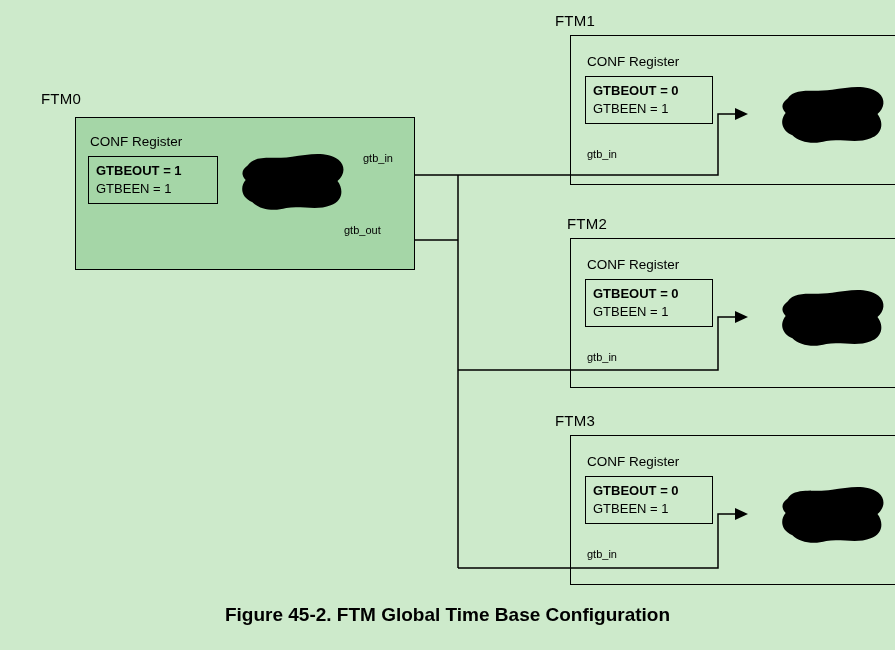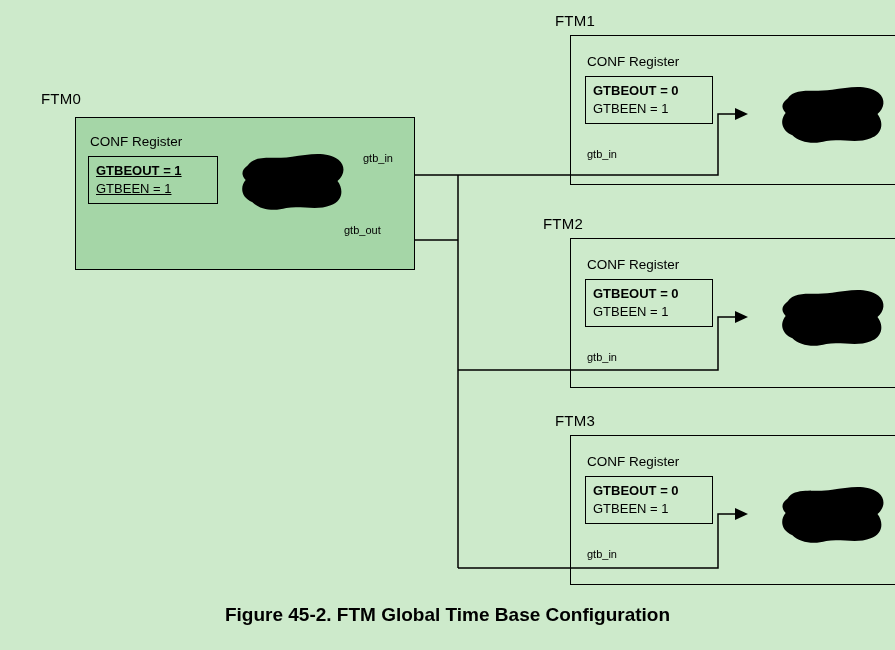--- a/index.html
+++ b/index.html
@@ -84,21 +84,21 @@
     <polygon points="312,175 325,169 325,181"></polygon>
     <polygon points="748,114 735,108 735,120"></polygon>
     <polygon points="748,317 735,311 735,323"></polygon>
     <polygon points="748,514 735,508 735,520"></polygon>
   </svg>
 
   <div style="position:absolute; left:40px; top:90px; width:341px; height:181px;">
     <div class="module-title" style="left:1px; top:0;">FTM0</div>
     <div class="module-box ftm0-box" style="left:0; top:27px; width:340px; height:153px;">
       <div class="conf-label" style="left:14px; top:16px;">CONF Register</div>
-      <div class="reg-box" style="left:12px; top:38px; width:130px; height:48px;text-decoration:underline;">
+      <div class="reg-box" style="left:12px; top:38px; width:130px; height:48px;">
         <div class="reg-line bold">GTBEOUT = 1</div>
         <div class="reg-line">GTBEEN = 1</div>
       </div>
       <div class="cloud" style="left:160px; top:31px;">
         <svg viewBox="0 0 120 66">
             <use href="#cloud-shape"></use>
           </svg>
         <div class="cloud-label">FTM Counter</div>
       </div>
       <div class="pin-label" style="left:287px; top:34px;">gtb_in</div>
@@ -118,21 +118,21 @@
         <svg viewBox="0 0 120 66">
             <use href="#cloud-shape"></use>
           </svg>
         <div class="cloud-label">FTM Counter</div>
       </div>
       <div class="pin-label" style="left:16px; top:112px;">gtb_in</div>
     </div>
   </div>
 
   <div style="position:absolute; left:535px; top:215px; width:336px; height:174px;">
-    <div class="module-title" style="left:8px; top:0;">FTM2</div>
+    <div class="module-title" style="left:32px; top:0;">FTM2</div>
     <div class="module-box remote-box" style="left:0; top:23px; width:335px; height:150px;">
       <div class="conf-label" style="left:16px; top:18px;">CONF Register</div>
       <div class="reg-box" style="left:14px; top:40px; width:128px; height:48px;">
         <div class="reg-line bold">GTBEOUT = 0</div>
         <div class="reg-line">GTBEEN = 1</div>
       </div>
       <div class="cloud" style="left:205px; top:46px;">
         <svg viewBox="0 0 120 66">
             <use href="#cloud-shape"></use>
           </svg>

